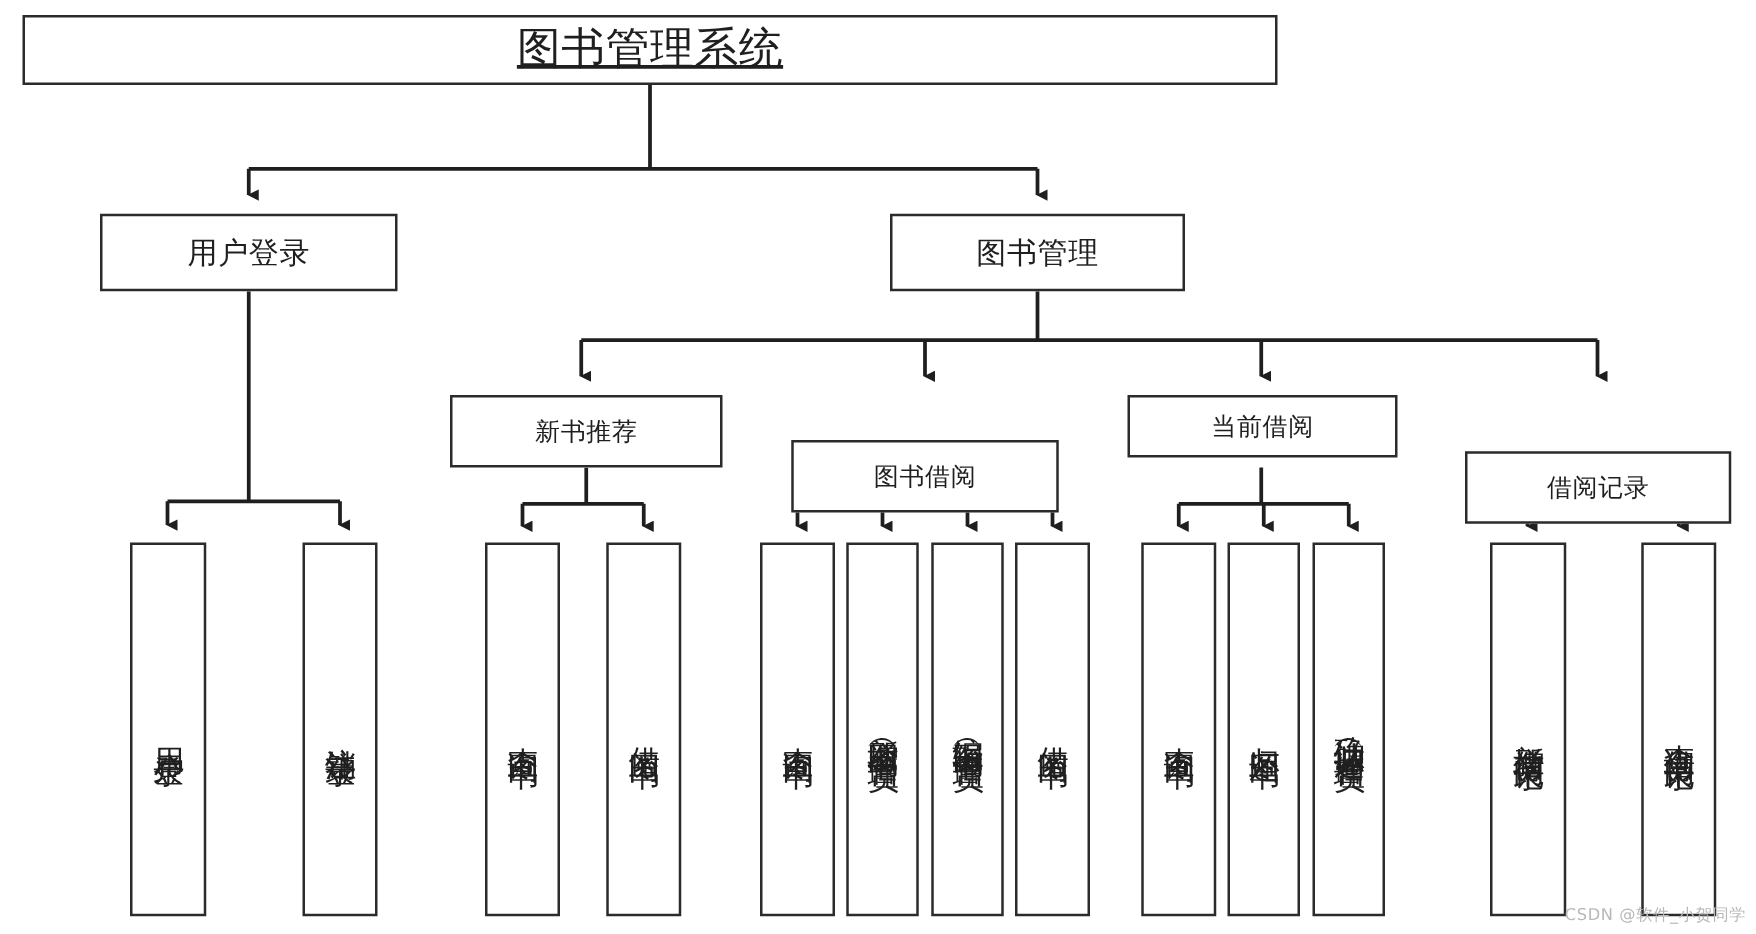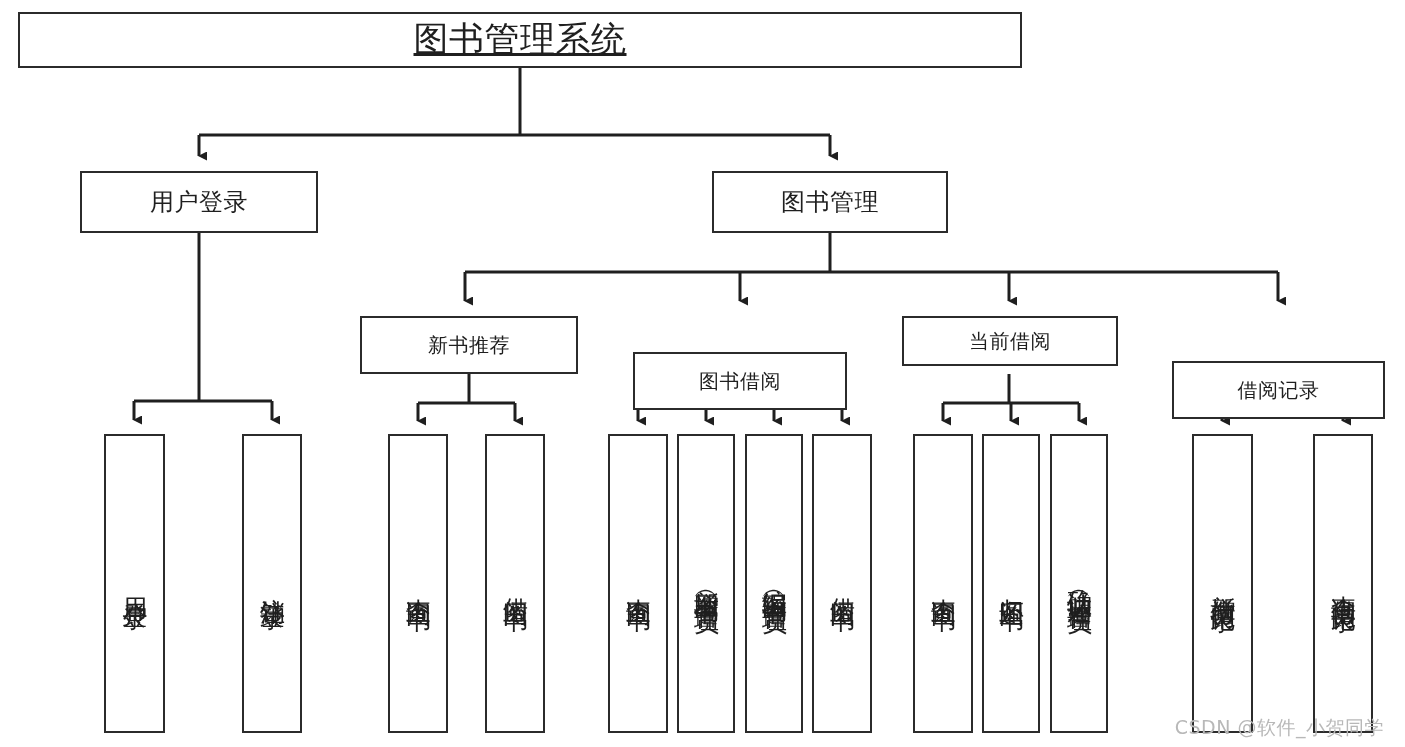--- a/index.html
+++ b/index.html
@@ -48,23 +48,23 @@
     text-orientation: upright;
     letter-spacing: 3px;
     white-space: nowrap;
   }
   .leaf {
     align-items: center;
     justify-content: center;
   }
   #watermark {
     position: absolute;
-    right: 21px;
+    right: 8px;
     bottom: 6px;
-    font-size: 19px;
+    font-size: 13px;
     color: #b8b8b8;
     white-space: nowrap;
     letter-spacing: 0.5px;
   }
 </style>
 </head>
 <body>
 
 <div id="diagram-root" style="background: rgb(255, 255, 255);">
 

